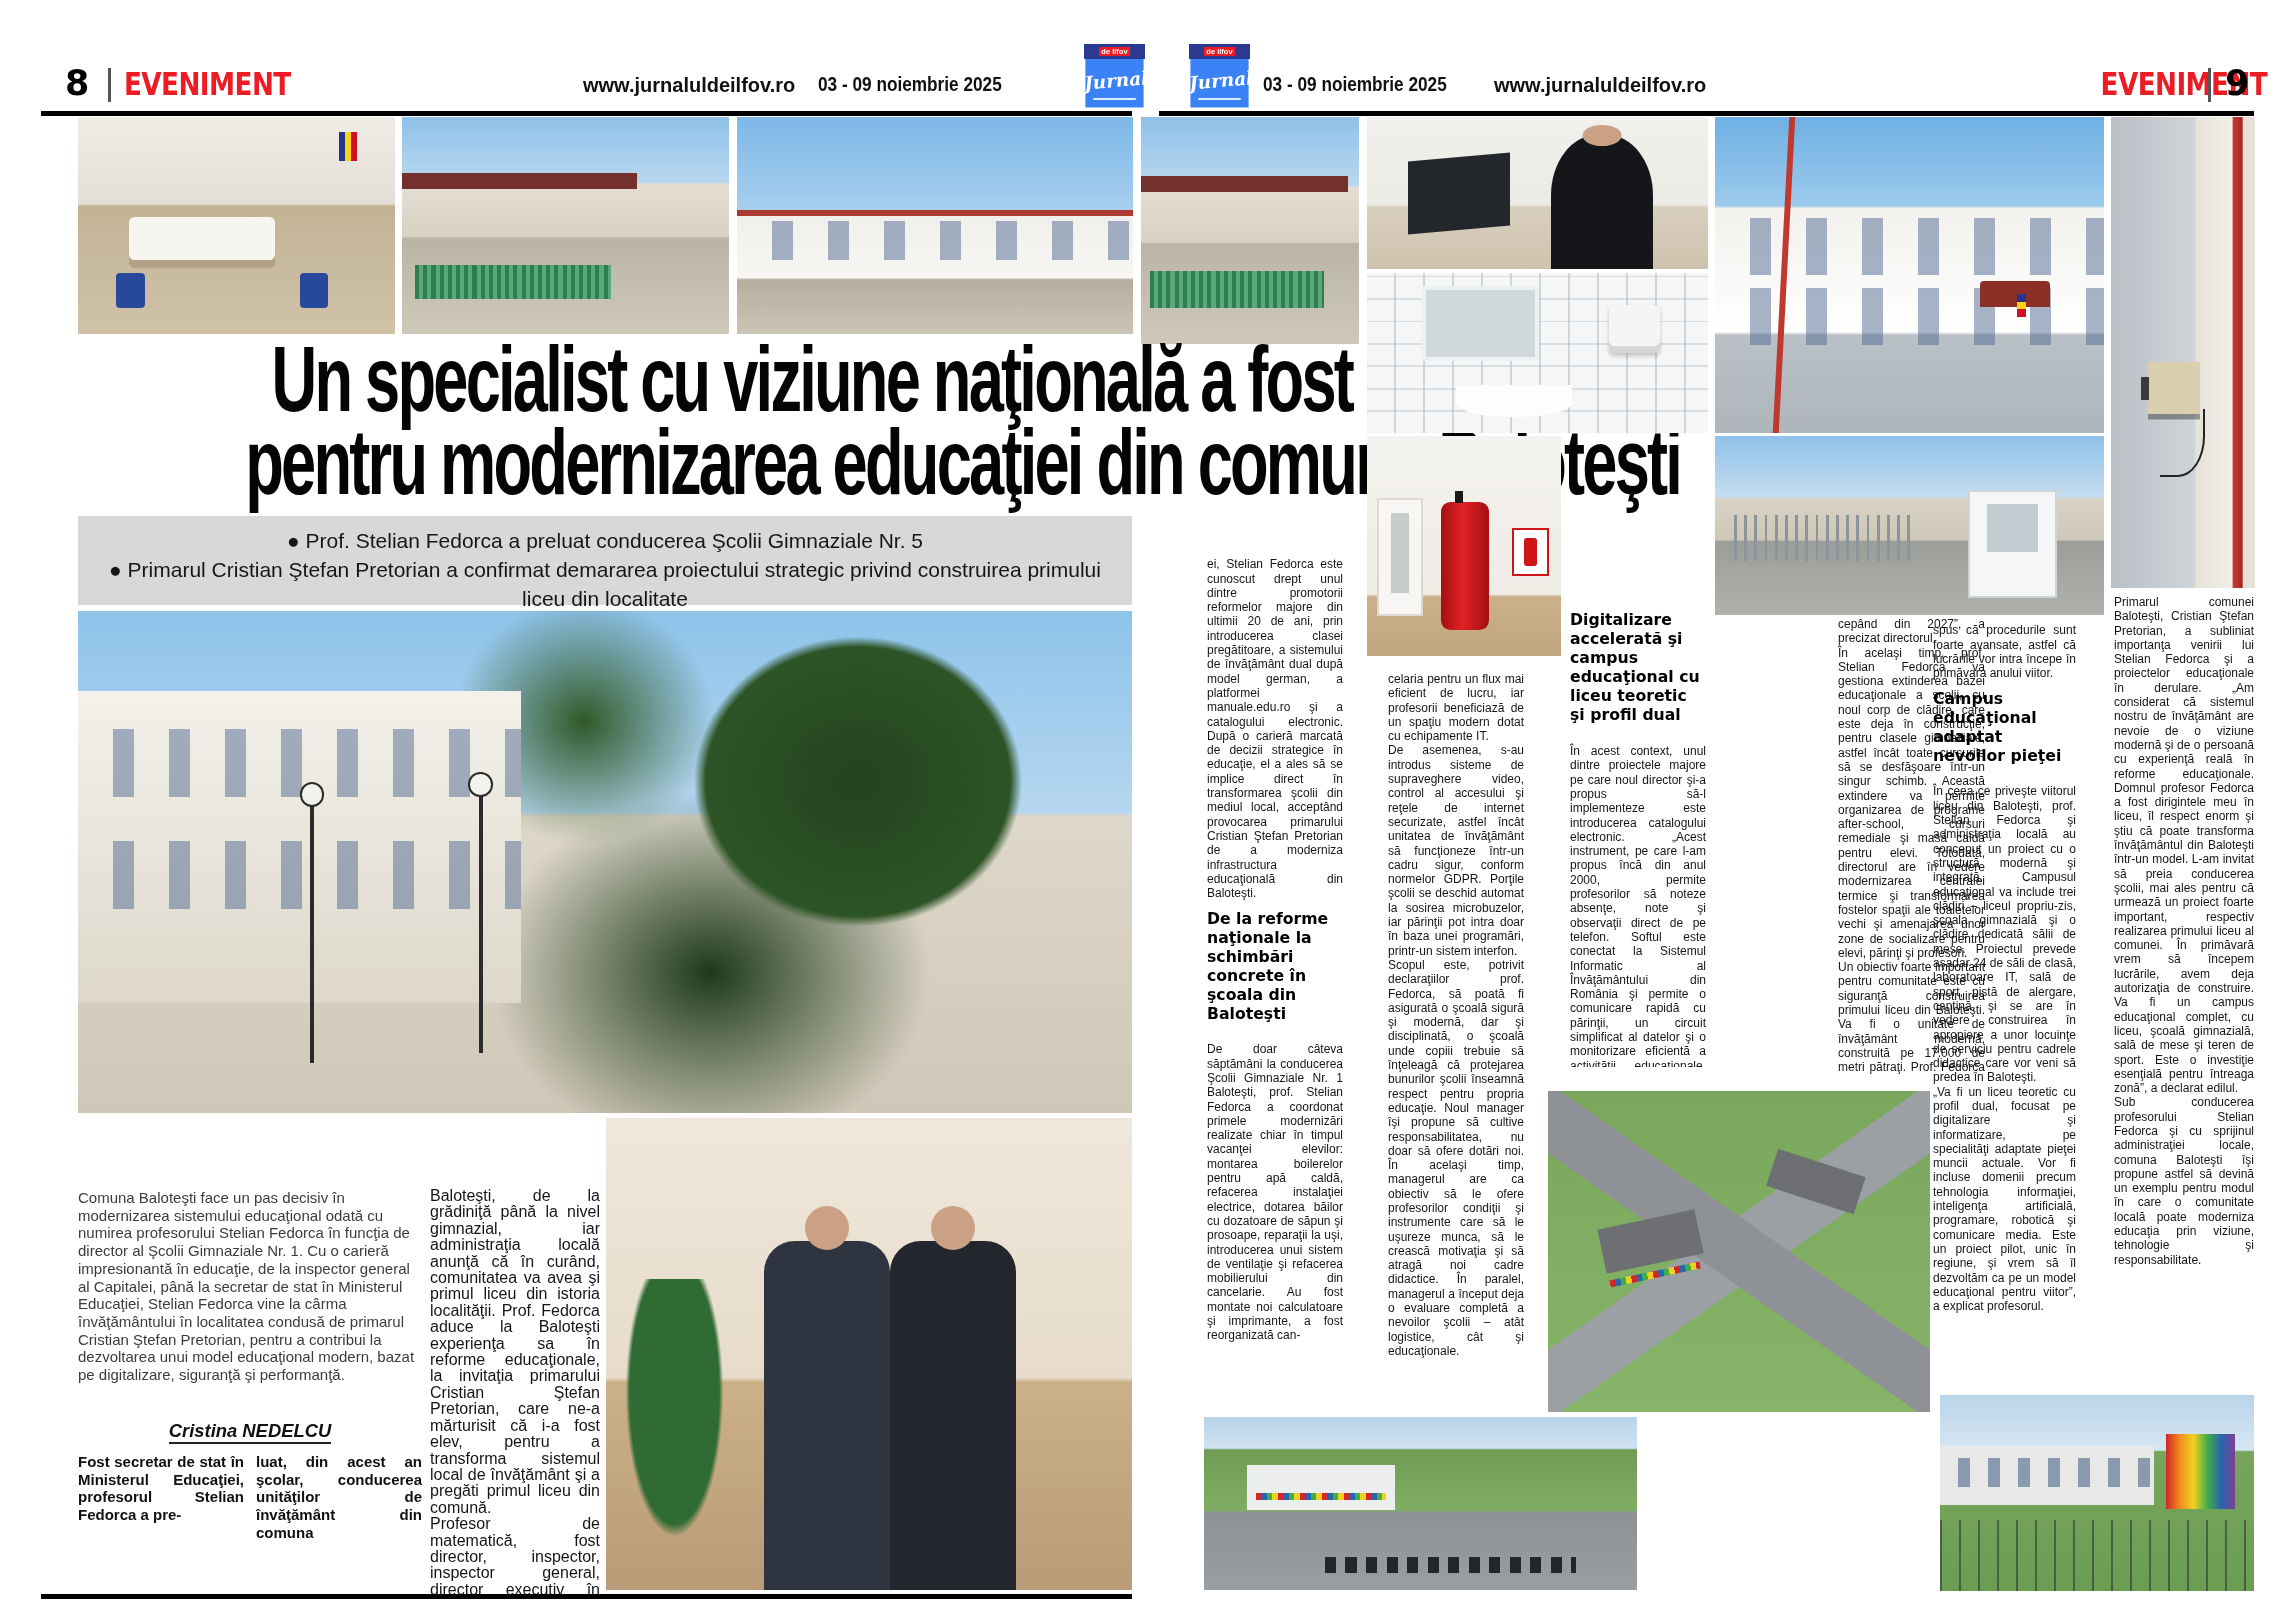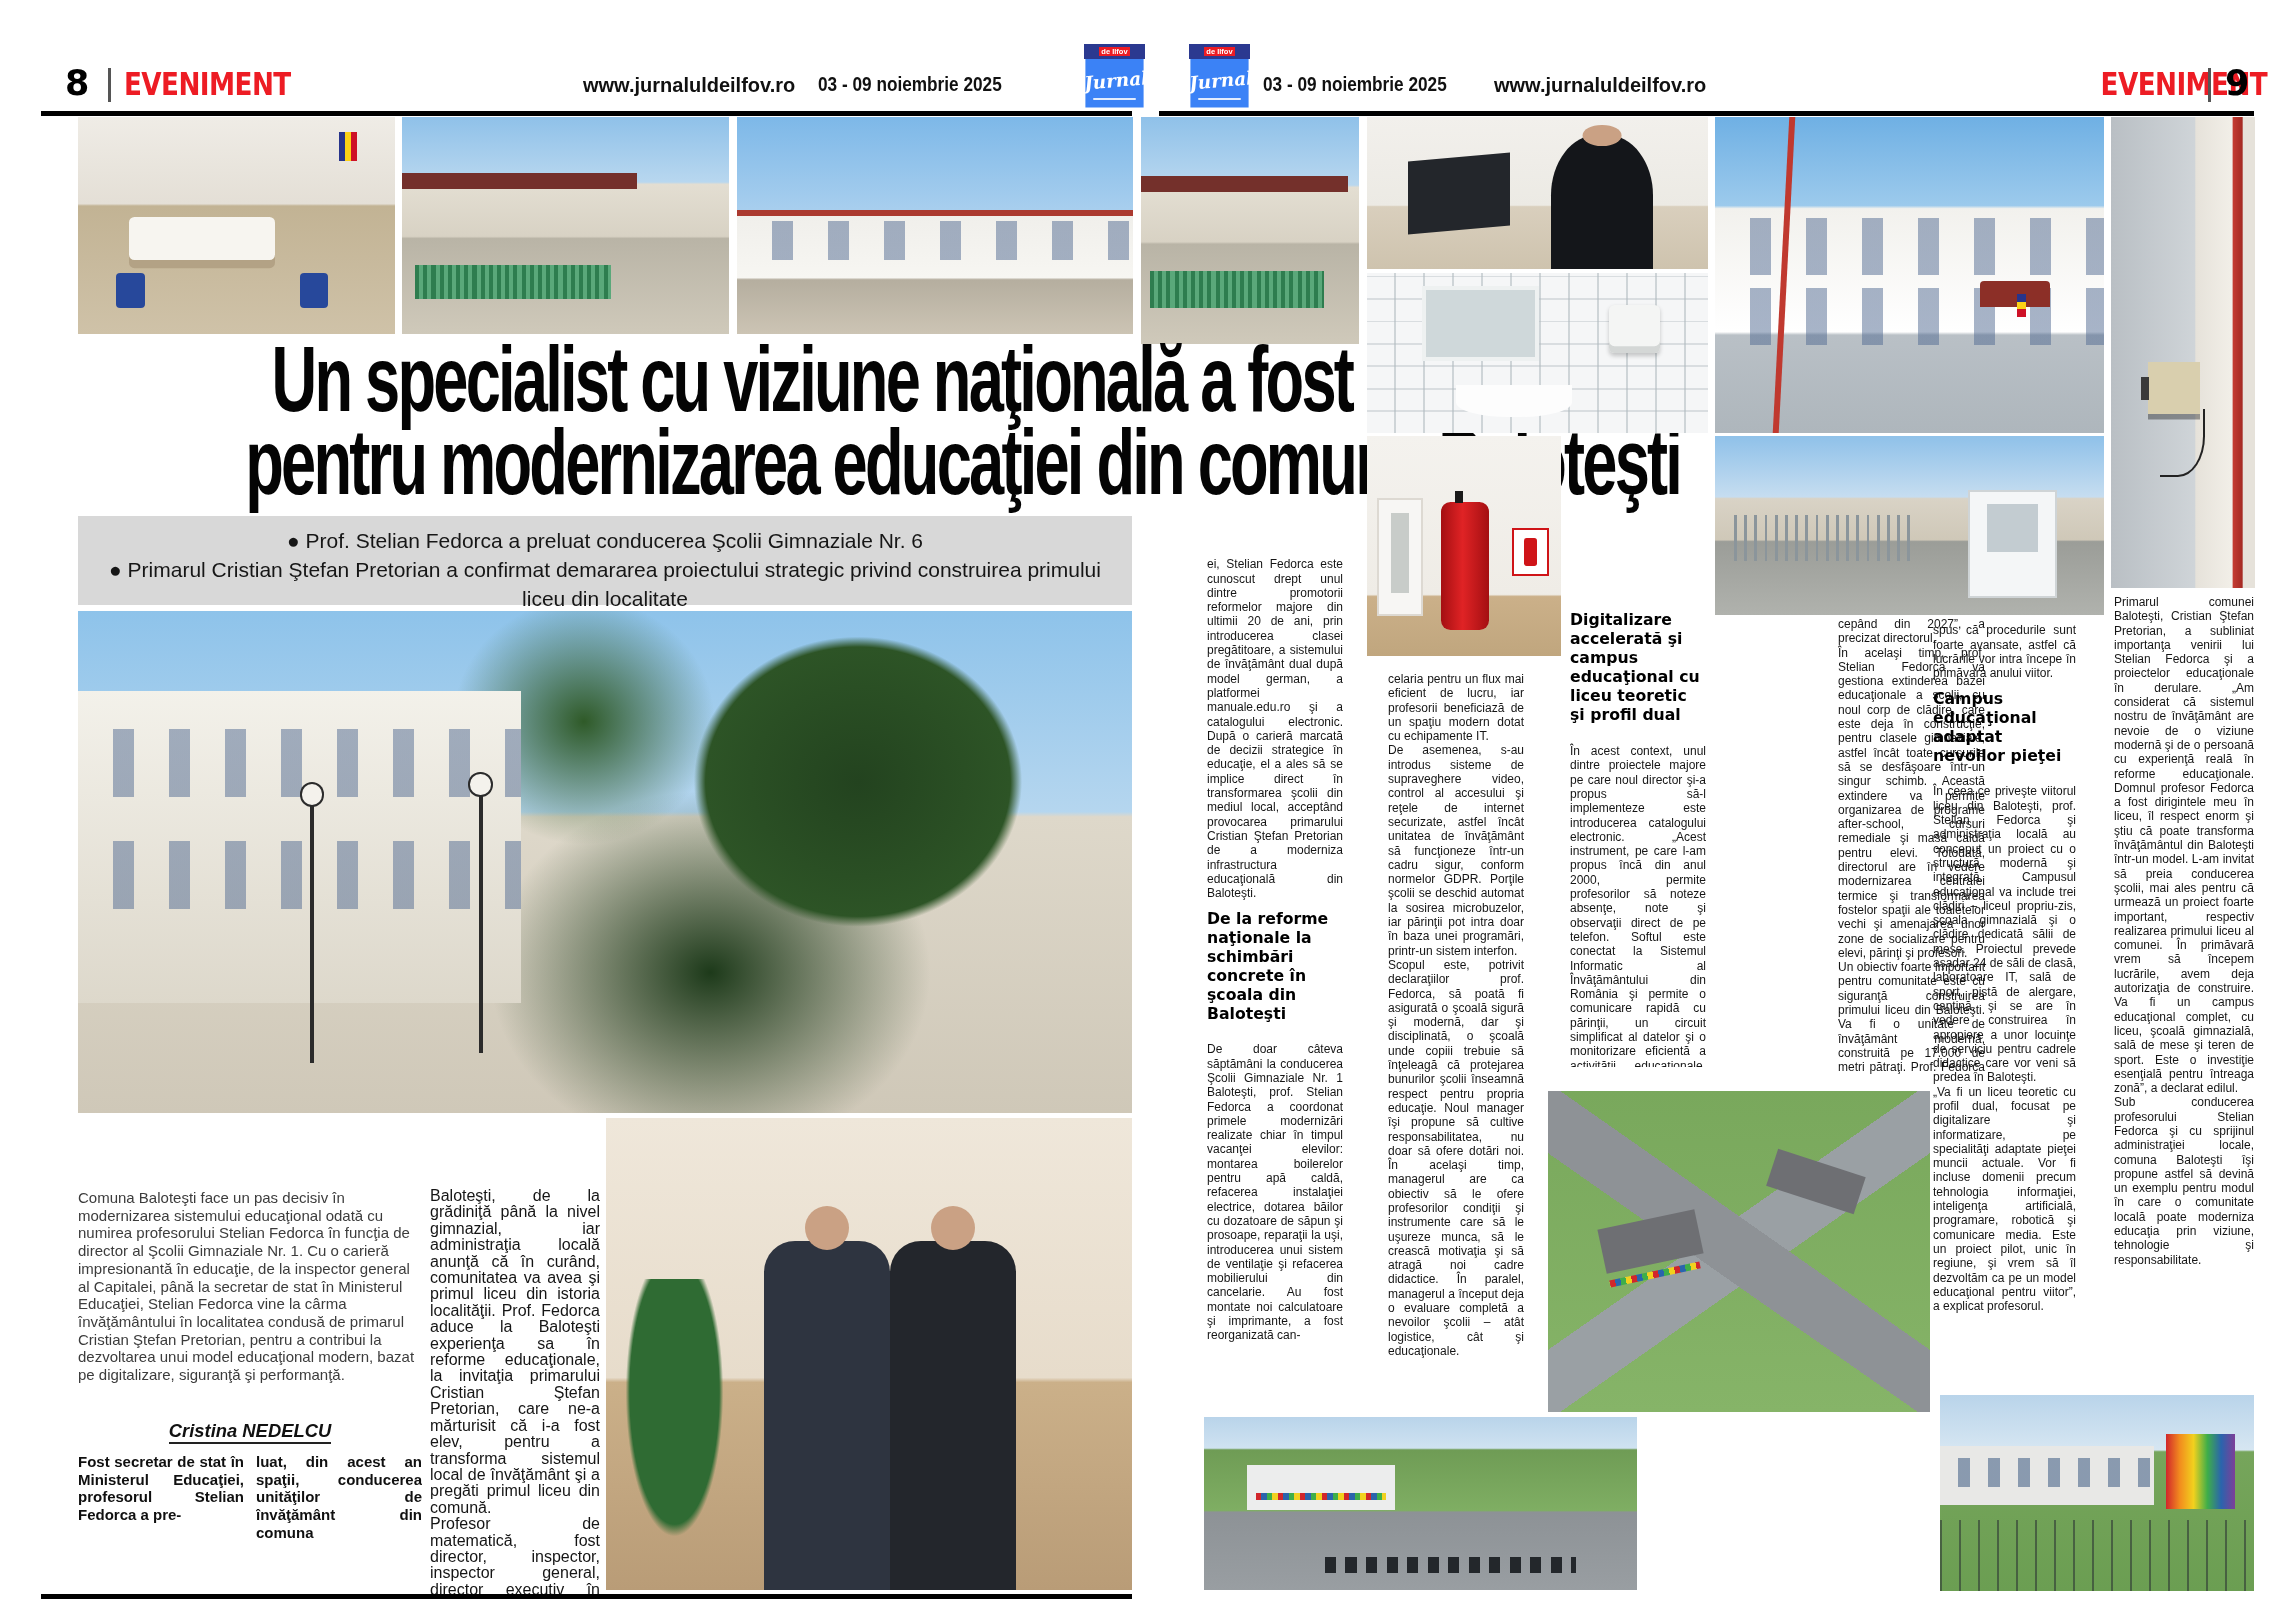--- a/index.html
+++ b/index.html
@@ -178,37 +178,37 @@
 
 <div class="photo ph-yard" style="left:1141px;top:117px;width:218px;height:227px;">
   <div class="roofband" style="width:95%;"></div>
   <div class="fencegreen" style="width:80%;"></div>
 </div>
 
 <div class="abs headline" style="left:61px;top:326px;width:1316px;">Un specialist cu viziune naţională a fost cooptat</div>
 <div class="abs headline" style="left:27px;top:409px;width:1364px;">pentru modernizarea educaţiei din comuna Baloteşti</div>
 
 <div class="abs subhead" style="left:78px;top:516px;width:1054px;height:89px;">
-  <div>● Prof. Stelian Fedorca a preluat conducerea Şcolii Gimnaziale Nr. 6</div>
+  <div>● Prof. Stelian Fedorca a preluat conducerea Şcolii Gimnaziale Nr. 5</div>
   <div>● Primarul Cristian Ştefan Pretorian a confirmat demararea proiectului strategic privind construirea primului liceu din localitate</div>
 </div>
 
 <div class="photo ph-big" style="left:78px;top:611px;width:1054px;height:502px;">
   <div class="bldg">
     <div class="winrow" style="top:12%;"></div>
     <div class="winrow" style="top:48%;"></div>
   </div>
   <div class="lamp" style="left:22%;top:38%;"></div>
   <div class="lamp" style="left:38%;top:36%;"></div>
 </div>
 
 <div class="abs lead" style="left:78px;top:1189px;width:344px;height:228px;overflow:hidden;">Comuna Baloteşti face un pas decisiv în modernizarea sistemului educaţional odată cu numirea profesorului Stelian Fedorca în funcţia de director al Şcolii Gimnaziale Nr. 1. Cu o carieră impresionantă în educaţie, de la inspector general al Capitalei, până la secretar de stat în Ministerul Educaţiei, Stelian Fedorca vine la cârma învăţământului în localitatea condusă de primarul Cristian Ştefan Pretorian, pentru a contribui la dezvoltarea unui model educaţional modern, bazat pe digitalizare, siguranţă şi performanţă.</div>
 <div class="abs byline" style="left:78px;top:1420px;width:344px;"><span>Cristina NEDELCU</span></div>
 <div class="abs minicol" style="left:78px;top:1453px;width:166px;height:136px;overflow:hidden;">Fost secretar de stat în Ministerul Educaţiei, profesorul Stelian Fedorca a pre-</div>
-<div class="abs minicol" style="left:256px;top:1453px;width:166px;height:136px;overflow:hidden;">luat, din acest an spaţii, conducerea unităţilor de învăţământ din comuna</div>
+<div class="abs minicol" style="left:256px;top:1453px;width:166px;height:136px;overflow:hidden;">luat, din acest an şcolar, conducerea unităţilor de învăţământ din comuna</div>
 <div class="abs coltext mid" style="left:430px;top:1188px;width:170px;height:409px;">Baloteşti, de la grădiniţă până la nivel gimnazial, iar administraţia locală anunţă că în curând, comunitatea va avea şi primul liceu din istoria localităţii. Prof. Fedorca aduce la Baloteşti experienţa sa în reforme educaţionale, la invitaţia primarului Cristian Ştefan Pretorian, care ne-a mărturisit că i-a fost elev, pentru a transforma sistemul local de învăţământ şi a pregăti primul liceu din comună.
 Profesor de matematică, fost director, inspector, inspector general, director executiv în Ministerul Educaţiei, secretar de stat şi consilier de stat în Guvernul Români-</div>
 <div class="photo ph-handshake" style="left:606px;top:1118px;width:526px;height:472px;">
   <div class="plantblob"></div>
   <div class="fig" style="left:30%;"></div>
   <div class="fig f2" style="left:54%;"></div>
 </div>
 <div class="abs rule" style="left:41px;top:1594px;width:1091px;"></div>
 
 <div class="photo ph-computer" style="left:1367px;top:117px;width:341px;height:152px;">

